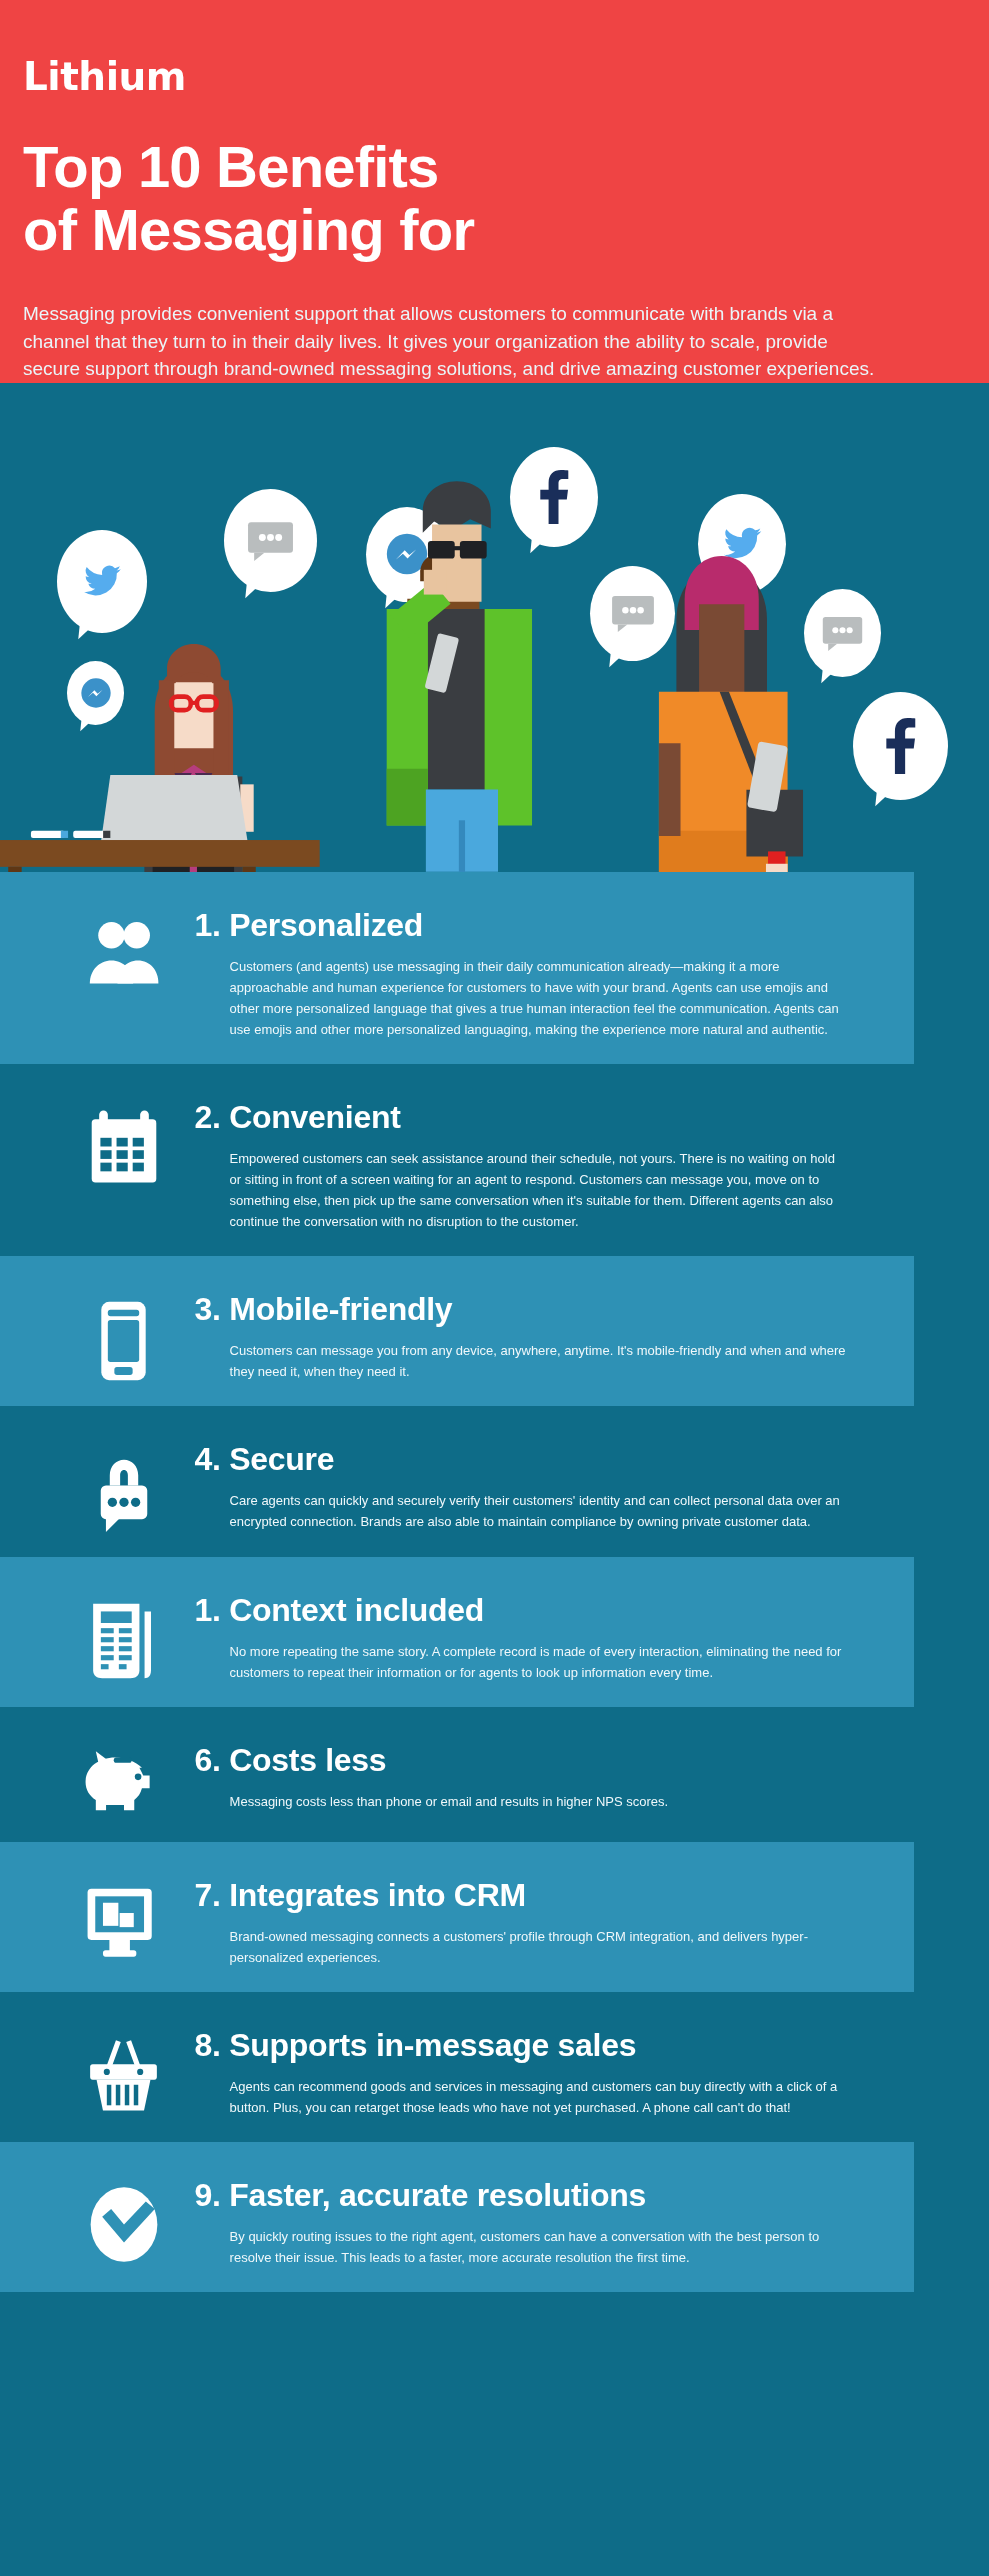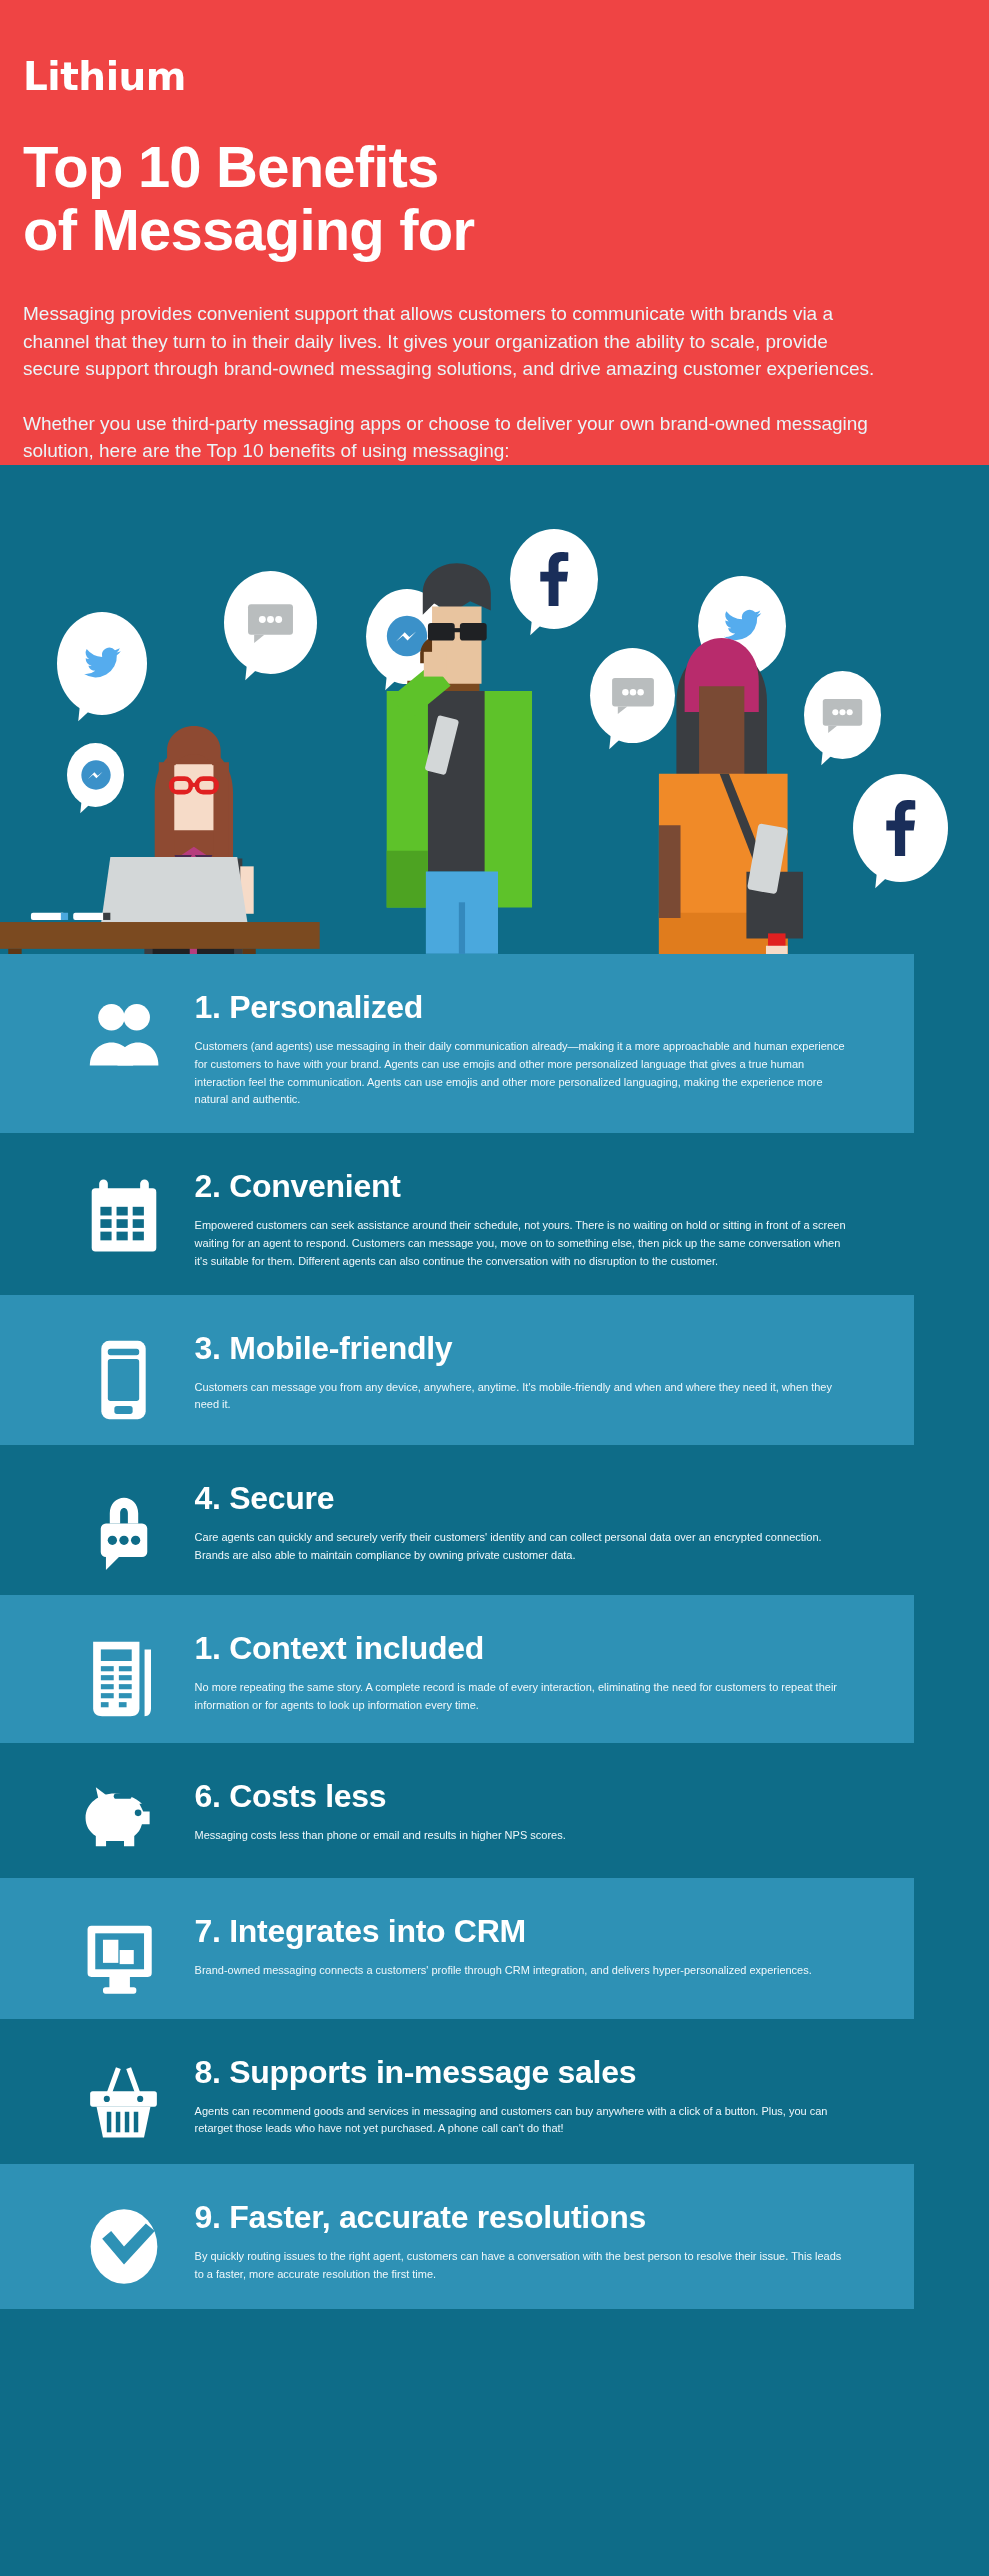--- a/index.html
+++ b/index.html
@@ -82,45 +82,45 @@
     display:flex; align-items:flex-start; justify-content:center;
     padding-top:7.2px;
   }
   .band-body { flex:1; padding-left:19.6px; }
   .band-title {
     font-size:32px; font-weight:700; letter-spacing:-0.3px;
     line-height:1.05; color:#ffffff;
   }
   .band-text {
     margin-top:13.4px;
-    font-size:11px;
+    font-size:13px;
     line-height:1.62;
     color:#f0f8fb;
     max-width:721px;
     font-weight:400;
+    margin-left:35px;
   }
 
   svg { display:block; }
 </style>
 </head>
 <body>
 
 <div class="page">
 
   <div class="header">
     <div class="logo-word">Lithium</div>
 
     <h1 class="hero-title">
       <span class="ln">Top 10 Benefits</span>
       <span class="ln">of Messaging for</span>
     </h1>
 
     <div class="intro">
       <p>Messaging provides convenient support that allows customers to communicate with brands via a channel that they turn to in their daily lives. It gives your organization the ability to scale, provide secure support through brand-owned messaging solutions, and drive amazing customer experiences.</p>
-      <p>Whether you use third-party messaging apps or choose to deliver your own brand-owned messaging solution, here are the Top 10 benefits of using messaging:</p>
     </div>
   </div>
 
   <div class="scene">
 
     <div class="bubble" style="left:57px; top:111px; width:90px; height:103px;">
       <svg width="47" height="40" viewBox="0 0 24 24">
         <path fill="#55acee" d="M23 4.9c-.8.4-1.7.6-2.6.8a4.5 4.5 0 0 0 2-2.5c-.9.5-1.9.9-2.9 1.1a4.5 4.5 0 0 0-7.7 4.1A12.8 12.8 0 0 1 2.5 3.6a4.5 4.5 0 0 0 1.4 6c-.7 0-1.4-.2-2-.5a4.5 4.5 0 0 0 3.6 4.4c-.6.2-1.3.2-2 .1a4.5 4.5 0 0 0 4.2 3.1A9 9 0 0 1 1 18.6a12.7 12.7 0 0 0 19.6-11.3c.9-.6 1.7-1.4 2.4-2.4z"></path>
       </svg>
     </div>
@@ -434,21 +434,21 @@
             <rect x="24" y="38" width="3.5" height="16"></rect>
             <rect x="31" y="38" width="3.5" height="16"></rect>
             <rect x="38" y="38" width="3.5" height="16"></rect>
             <circle cx="17" cy="28" r="2.4"></circle>
             <circle cx="43" cy="28" r="2.4"></circle>
           </g>
         </svg>
       </div>
       <div class="band-body">
         <h2 class="band-title">8. Supports in-message sales</h2>
-        <p class="band-text">Agents can recommend goods and services in messaging and customers can buy anywhere with a click of a button. Plus, you can retarget those leads who have not yet purchased. A phone call can't do that!</p>
+        <p class="band-text">Agents can recommend goods and services in messaging and customers can buy directly with a click of a button. Plus, you can retarget those leads who have not yet purchased. A phone call can't do that!</p>
       </div>
     </div>
   </section>
 
   <section class="band light">
     <div class="band-inner">
       <div class="band-icon">
         <svg width="72" height="77" viewBox="0 0 56 60">
           <ellipse cx="28" cy="30" rx="26" ry="29" fill="#fff"></ellipse>
           <path fill="#2e91b5" d="M11 24l7-6 10 12 17-18 7 6-24 26z"></path>

